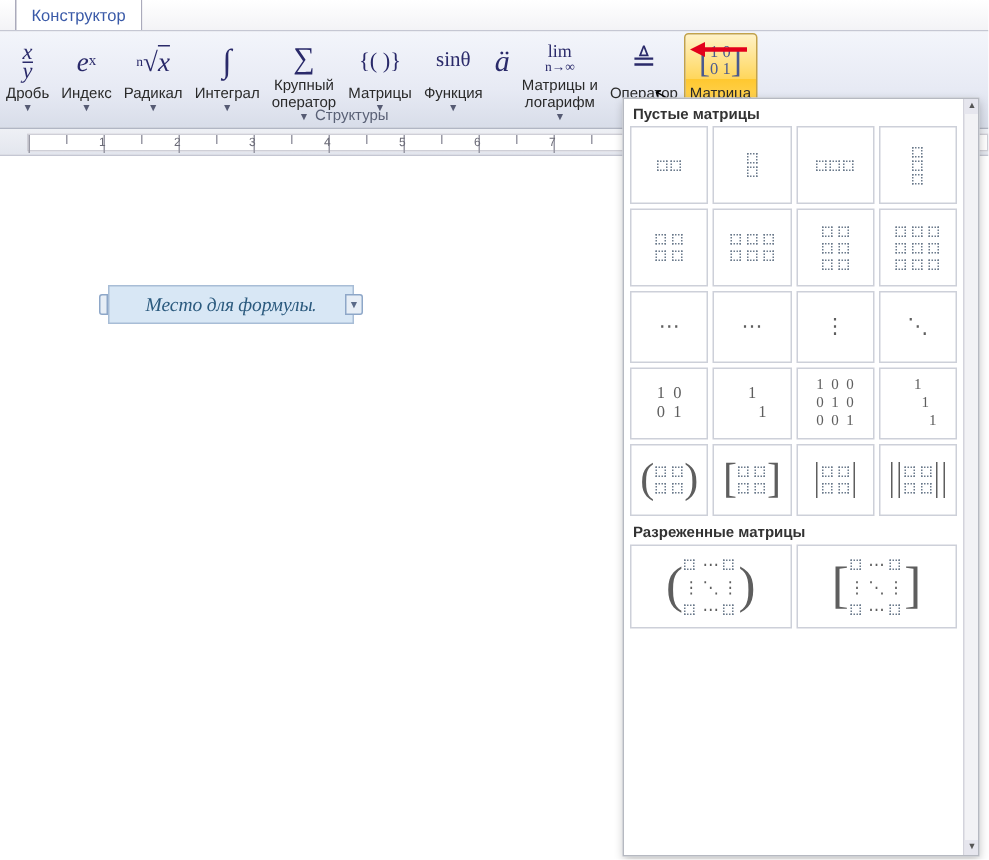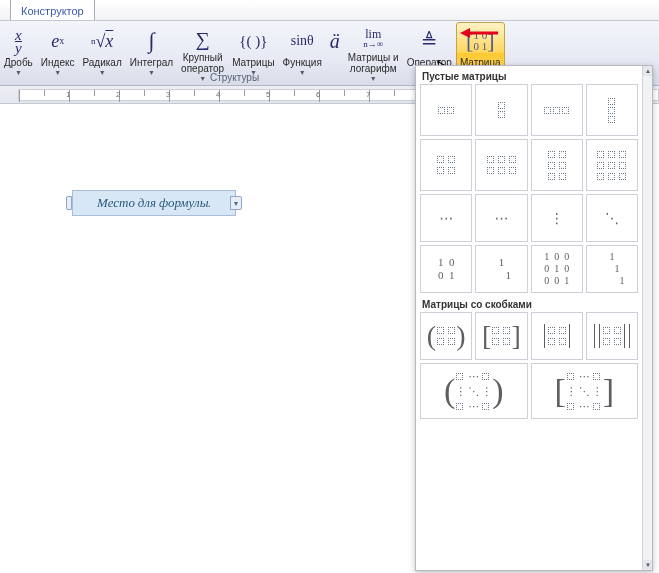--- a/index.html
+++ b/index.html
@@ -309,21 +309,20 @@
 0  1  0
 0  0  1</span>
         </div>
       <div class="g-item short">
           <span class="mtext" style="font-size:10px">1
     1
         1</span>
         </div>
     </div>
 
-    <div class="g-section-title">Матрицы со скобками</div>
     <div class="g-row">
       <div class="g-item short">
           <span class="paren-l">(</span>
           <span style="display:grid;grid-template-columns:auto auto;gap:2px">
             <span class="placeholder-box"></span>
             <span class="placeholder-box"></span>
             <span class="placeholder-box"></span>
             <span class="placeholder-box"></span>
           </span>
           <span class="paren-r">)</span>
@@ -355,20 +354,21 @@
             <span class="placeholder-box"></span>
             <span class="placeholder-box"></span>
             <span class="placeholder-box"></span>
             <span class="placeholder-box"></span>
           </span>
           <span class="vbar"></span>
           <span class="vbar"></span>
         </div>
     </div>
 
+    <div class="g-section-title">Разреженные матрицы</div>
     <div class="g-row">
       <div class="g-item" style="flex:1;height:56px">
         <span class="paren-l" style="font-size:34px">(</span>
         <span style="display:grid;grid-template-columns:auto auto auto;gap:2px;align-items:center;font-size:11px">
           <span class="placeholder-box"></span>
             <span>⋯</span>
             <span class="placeholder-box"></span>
           <span>⋮</span>
             <span>⋱</span>
             <span>⋮</span>

